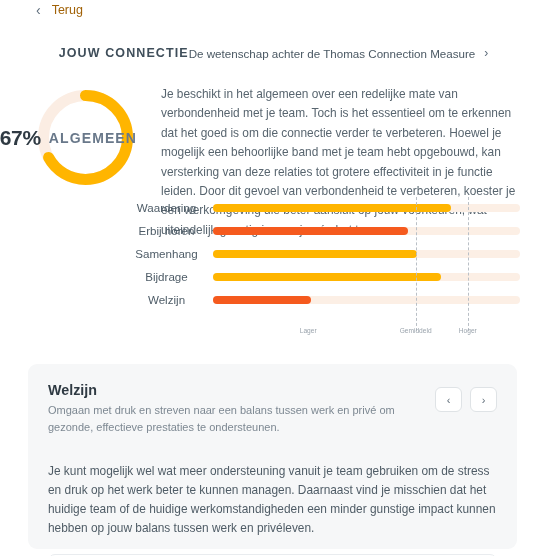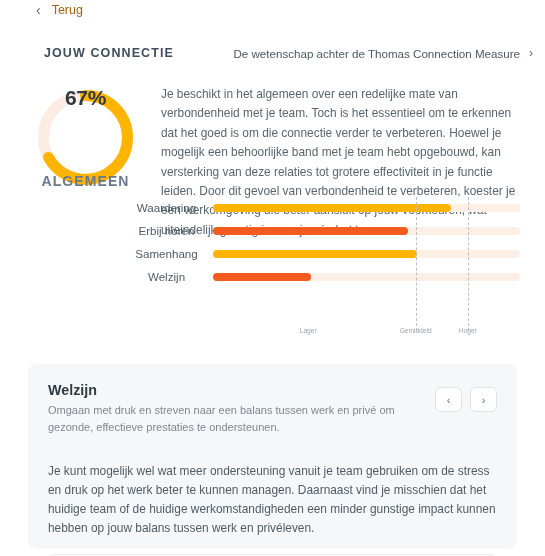--- a/index.html
+++ b/index.html
@@ -16,43 +16,43 @@
   .back-link {
     position: absolute; left: 36px; top: 3px;
     display: flex; align-items: center; gap: 11px;
     cursor: pointer;
   }
   .back-chevron { font-size: 14px; color: #5c6b7a; line-height: 1; }
   .back-label { font-size: 12.5px; color: #a16207; }
 
   
   .section-header {
-    position: absolute; left: 44px; top: 46px; width: 489px;
-    display: flex; align-items: center; justify-content: space-between;
+    position: absolute; left: 29px; top: 46px; width: 489px;
+    display: flex; align-items: center; justify-content: center;
   }
   .section-title {
     font-size: 12.5px; font-weight: bold; letter-spacing: 1.1px;
     color: #3f4e5a;
   }
   .science-link {
     display: flex; align-items: center; gap: 9px;
     font-size: 11.6px; color: #4a5863; cursor: pointer;
   }
   .science-link .chev { font-size: 12px; color: #5c6b7a; }
 
   
   .overview { position: absolute; left: 28px; top: 80px; width: 492px; display: flex; }
 
   .gauge-wrap { width: 120px; flex: 0 0 120px; padding-top: 6px; }
   .gauge { position: relative; width: 103px; height: 103px; margin-left: 6px; }
   .gauge svg { display: block; }
   .gauge-center {
     position: absolute; inset: 0;
-    display: flex; flex-direction: column; align-items: center; justify-content: space-between;
-    gap: 18px;
+    display: flex; flex-direction: row; align-items: center; justify-content: flex-end;
+    gap: 8px;
   }
   .gauge-value { font-size: 21px; font-weight: bold; color: #2f3a43; letter-spacing: -0.3px; }
   .gauge-label { font-size: 14px; font-weight: bold; letter-spacing: 1.1px; color: #69788a; }
 
   .overview-text {
     flex: 1; padding-left: 13px; padding-top: 5px;
     font-size: 11.9px; line-height: 1.63; color: #58656f;
   }
 
   
@@ -151,20 +151,26 @@
         <div class="chart-row">
           <div class="row-label">Erbij horen</div>
           <div class="row-track" style="background: rgb(252, 239, 229);">
             <div class="row-fill" style="width: 63.4%; background: rgb(245, 90, 30);"></div>
           </div>
         </div>
         <div class="chart-row">
           <div class="row-label">Samenhang</div>
           <div class="row-track" style="background: rgb(252, 239, 229);">
             <div class="row-fill" style="width: 66.3%; background: rgb(255, 181, 0);"></div>
+          </div>
+        </div>
+        <div class="chart-row">
+          <div class="row-label">Bijdrage</div>
+          <div class="row-track" style="background: rgb(252, 239, 229);">
+            <div class="row-fill" style="width: 74.3%; background: rgb(255, 181, 0);"></div>
           </div>
         </div>
         <div class="chart-row">
           <div class="row-label">Welzijn</div>
           <div class="row-track" style="background: rgb(252, 239, 229);">
             <div class="row-fill" style="width: 32%; background: rgb(245, 90, 30);"></div>
           </div>
         </div>
       </div>
     <div class="chart-guides" id="chart-guides">

